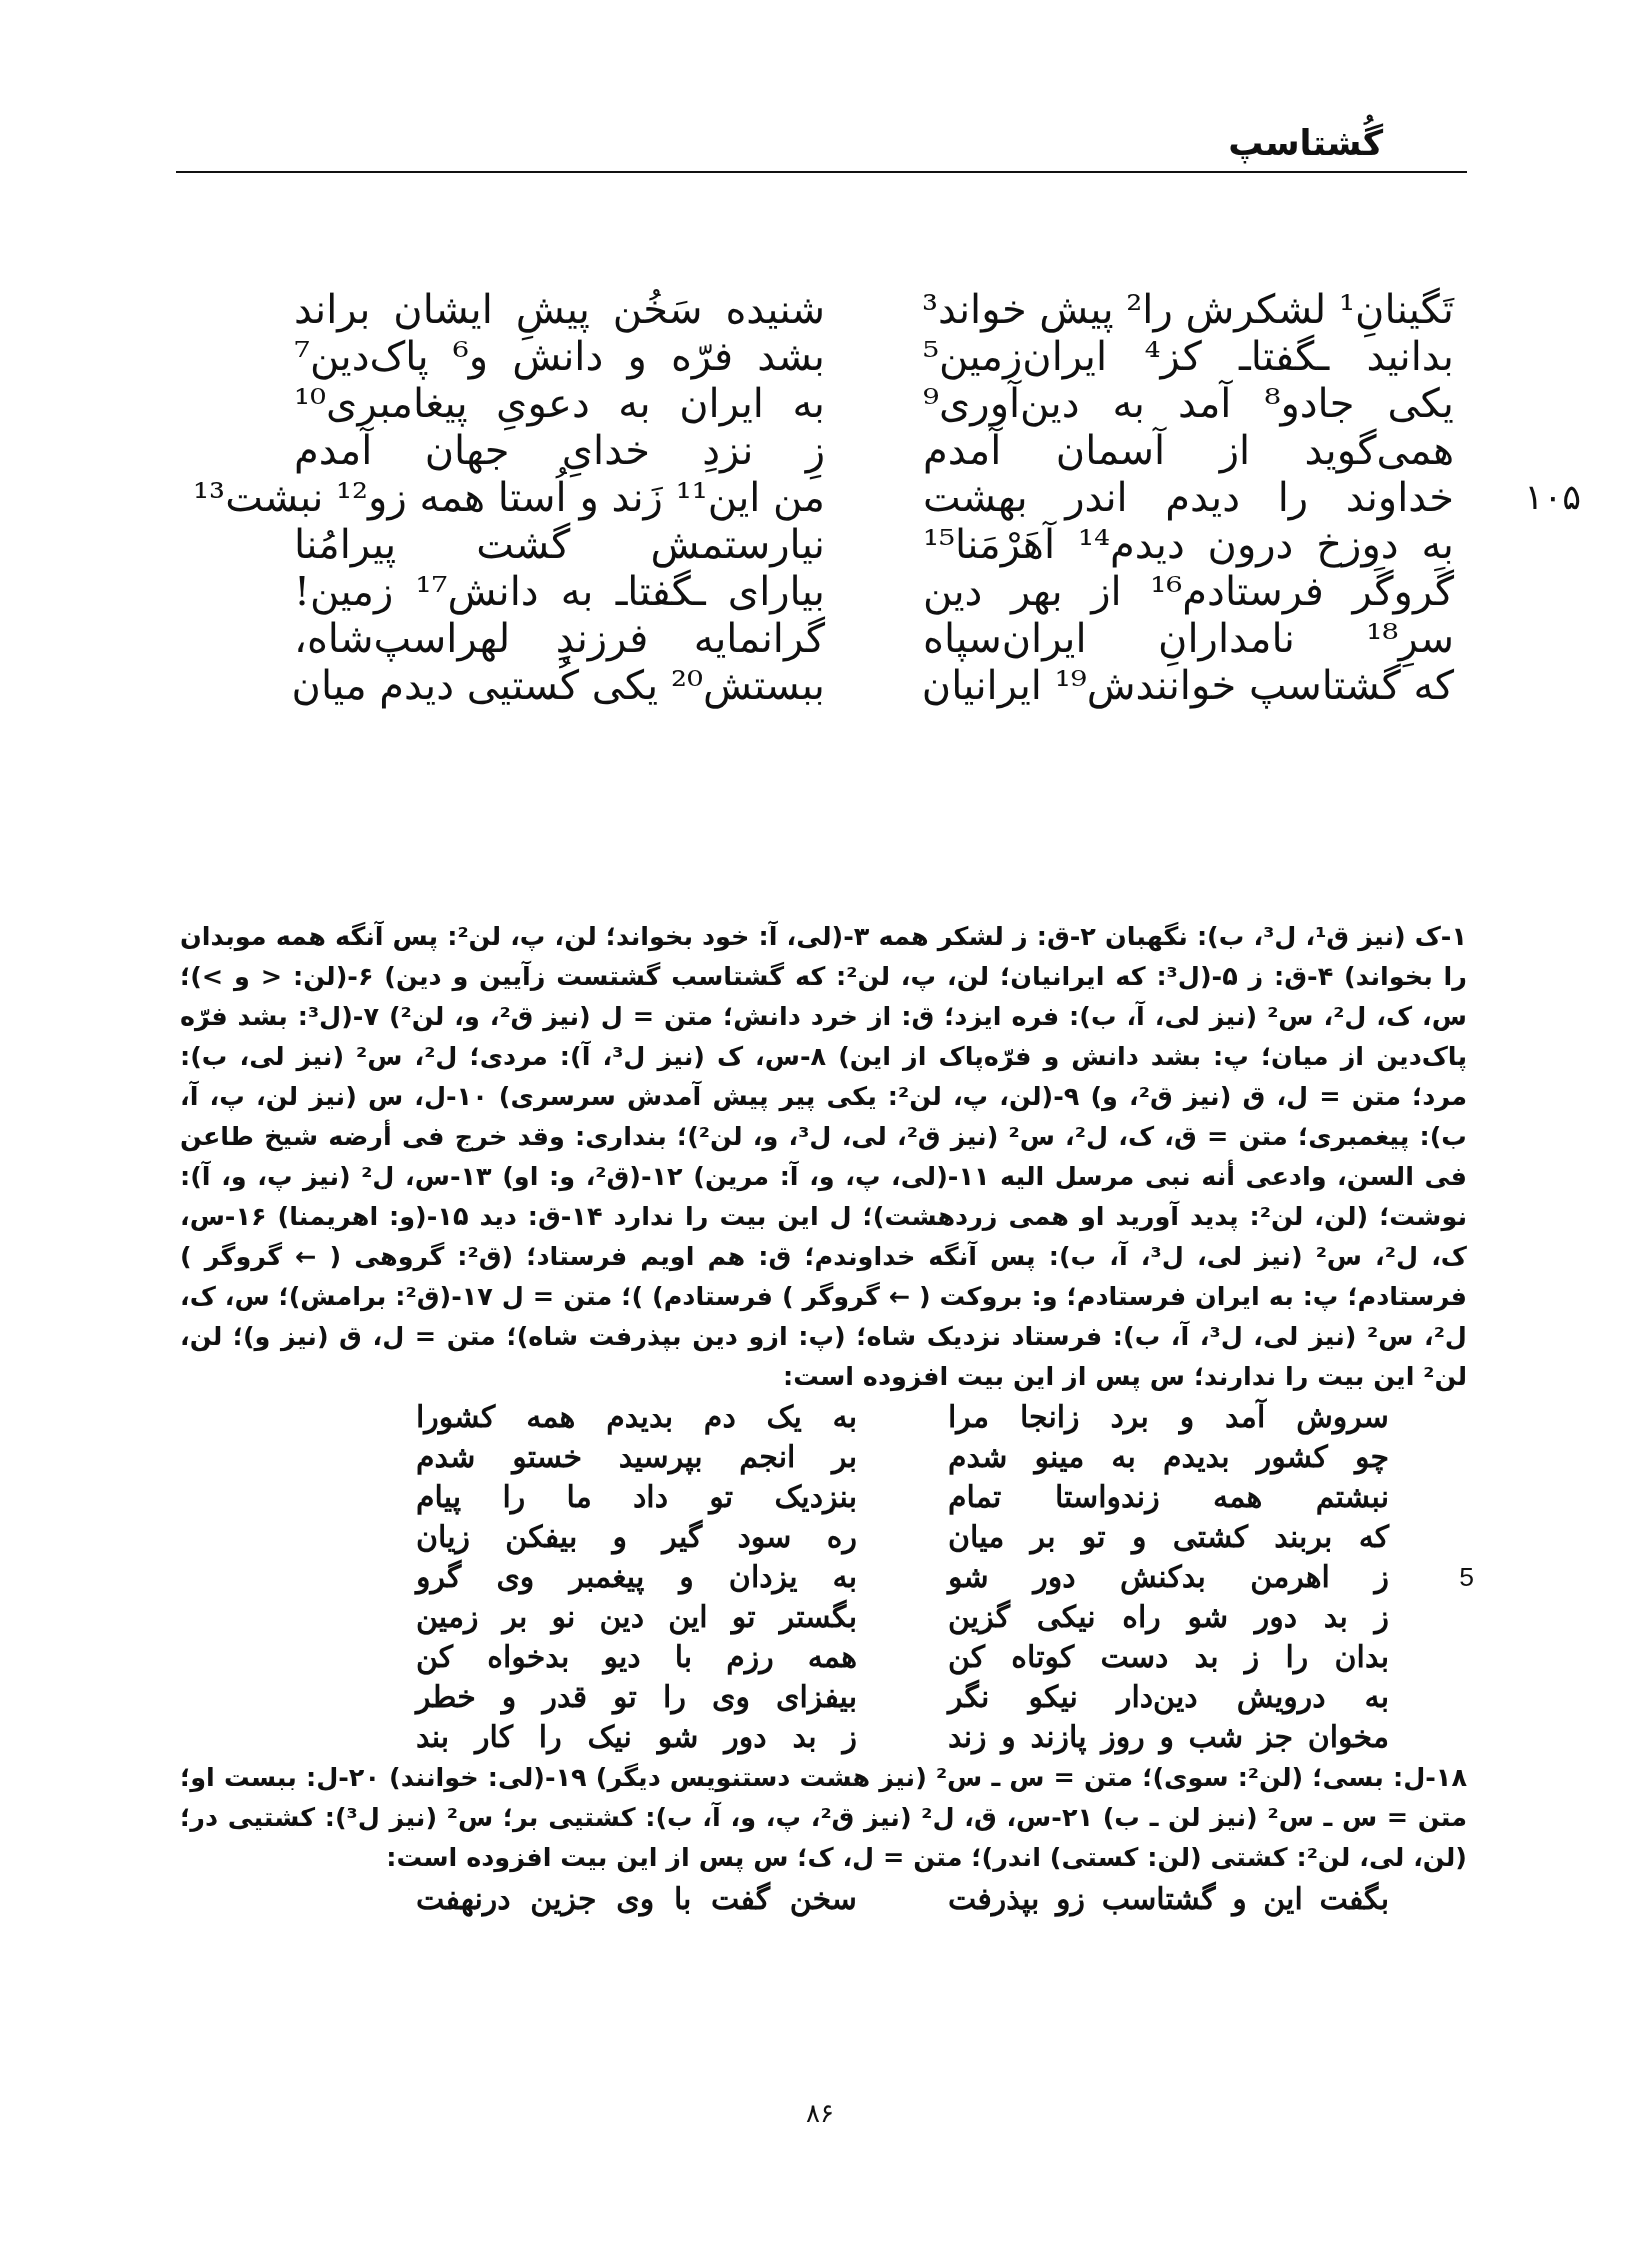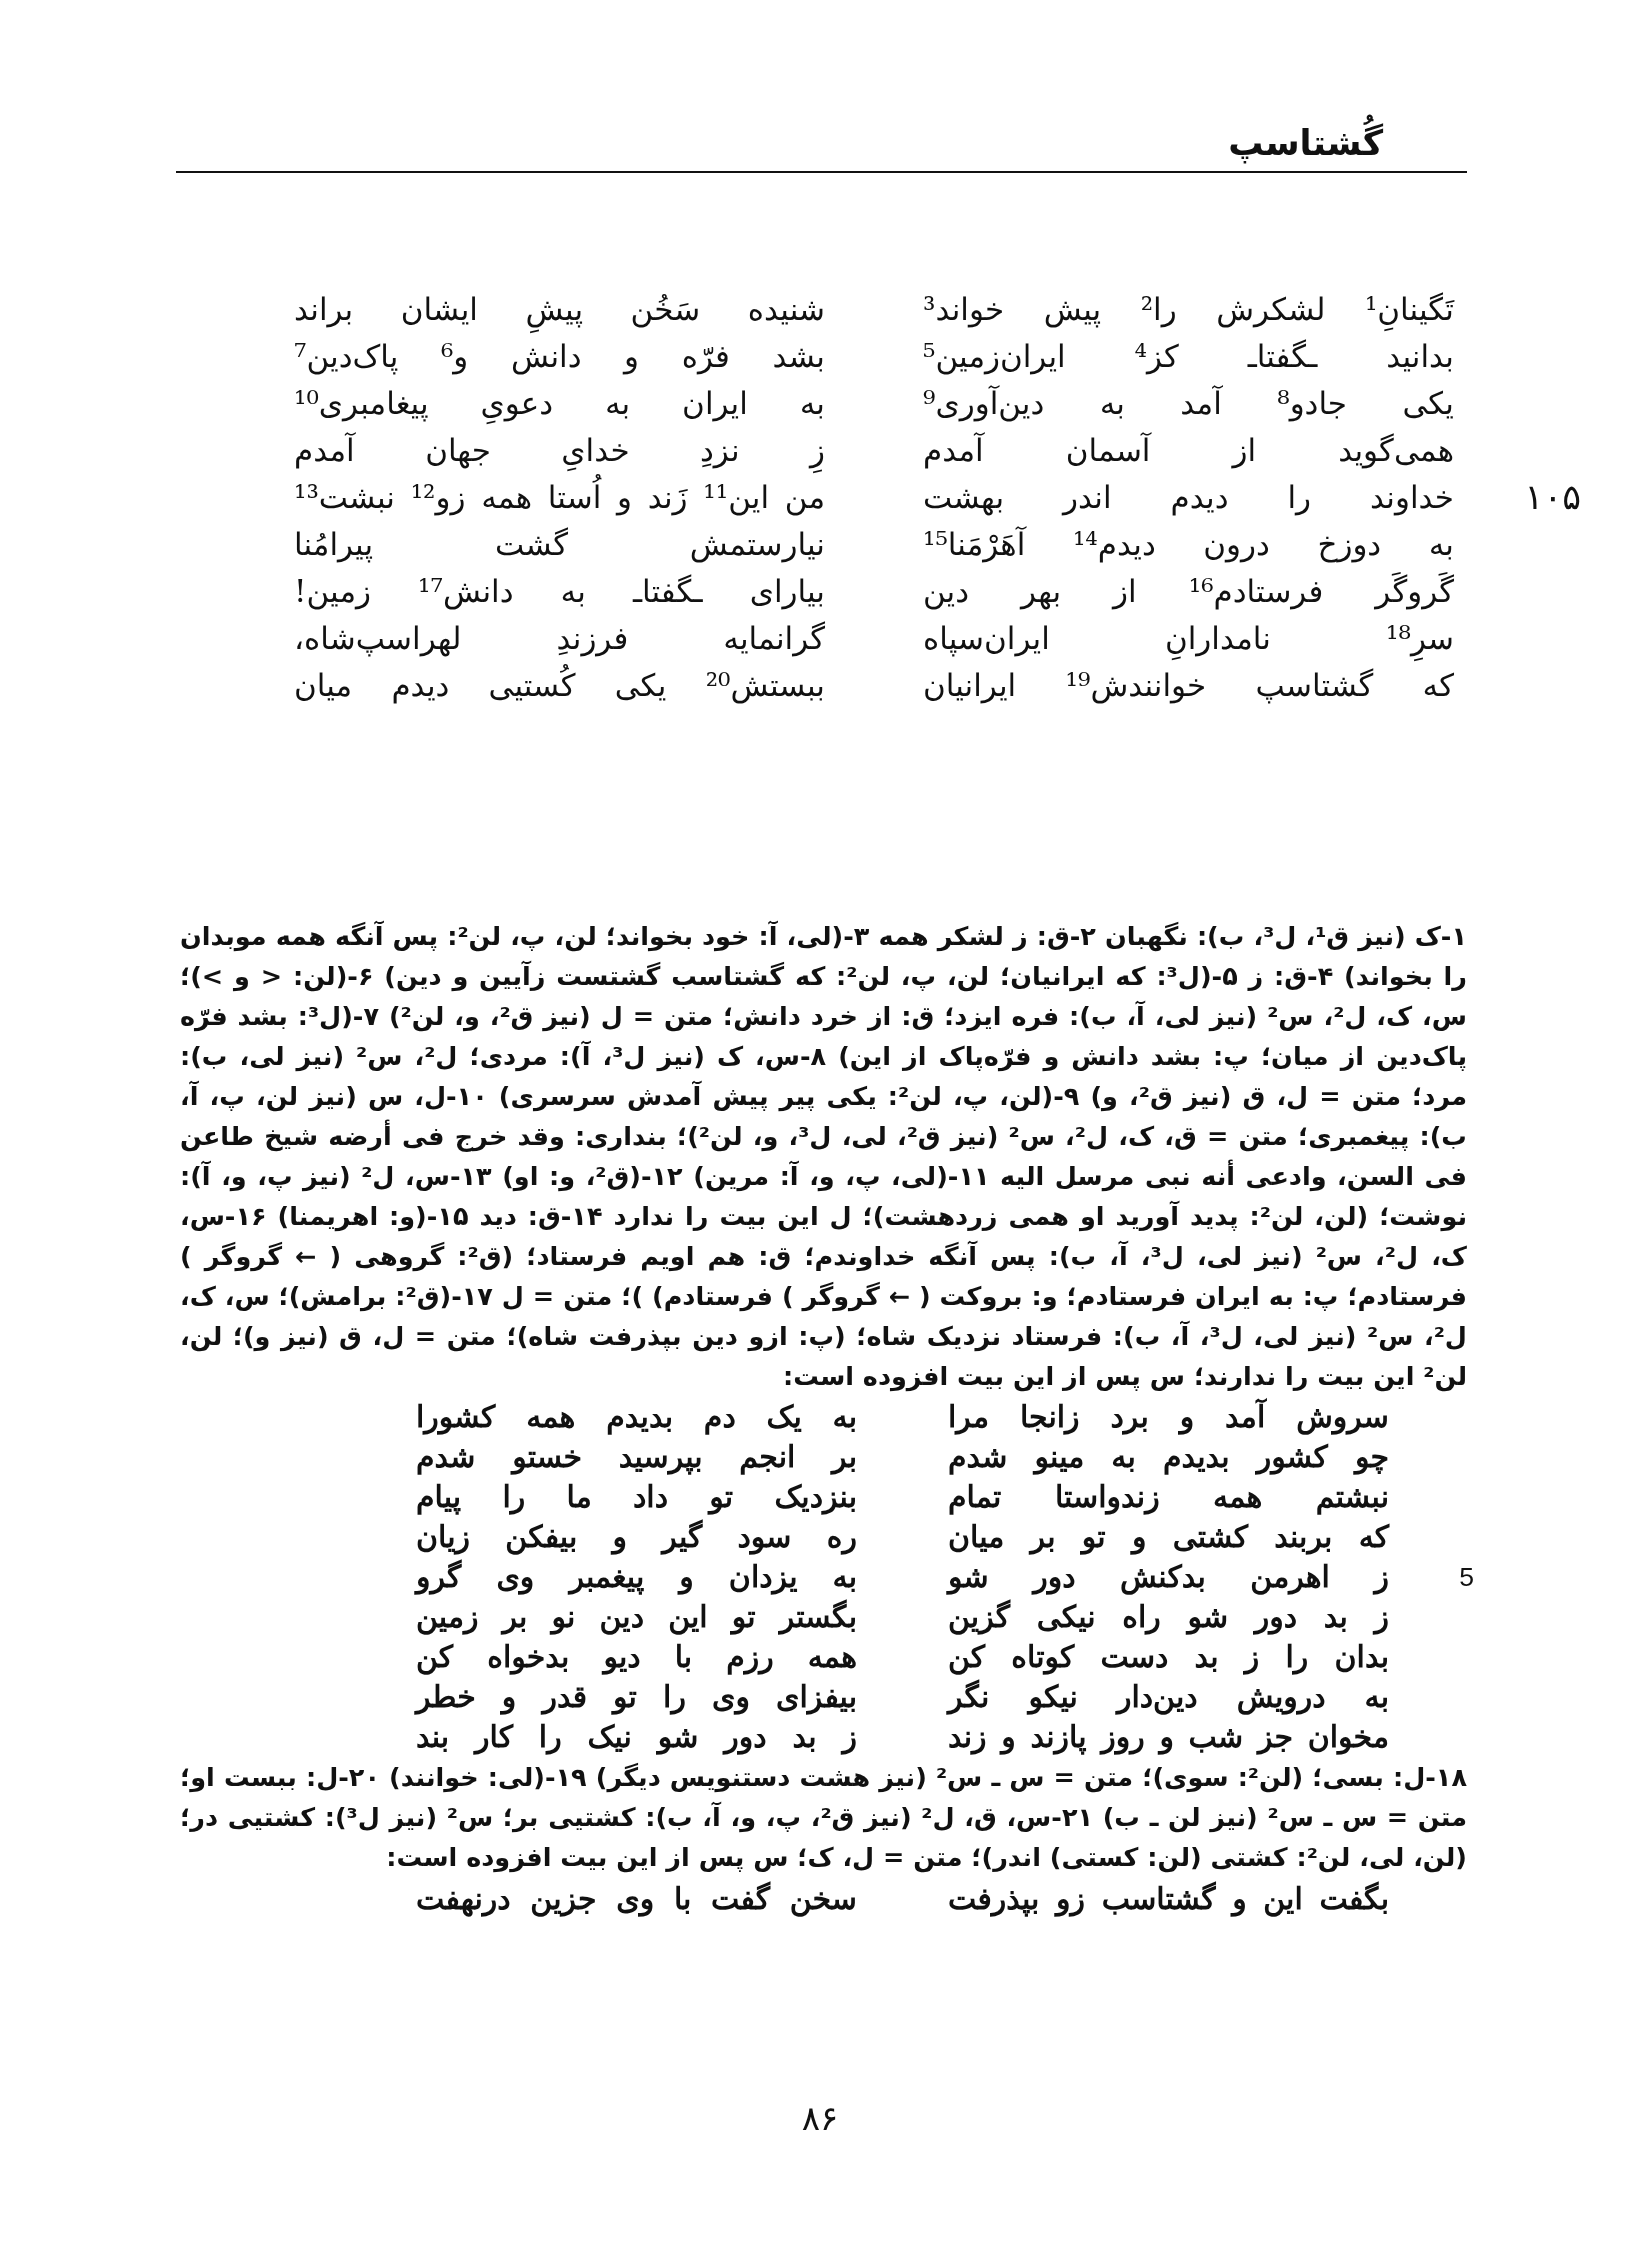--- a/index.html
+++ b/index.html
@@ -16,21 +16,21 @@
   .head-rule {
     position: absolute; left: 176px; width: 1291px; top: 171px;
     border-top: 2.8px solid #111;
   }
   .poem {
     position: absolute; top: 285px; left: 280px; width: 1189px;
     direction: rtl;
   }
   .bayt { display: flex; flex-direction: row; height: 47px; align-items: center; position: relative; }
   .hemistich {
-    width: 531px; font-size: 31px; text-align: justify; text-align-last: justify;
+    width: 531px; font-size: 40px; text-align: justify; text-align-last: justify;
     white-space: nowrap; overflow: visible;
   }
   .hemistich.first { margin-right: 15px; }
   .hemistich.second { margin-right: 98px; }
   .line-num {
     position: absolute; right: -112px; font-size: 35px; direction: rtl;
   }
   .notes {
     position: absolute; top: 916px; left: 180px; width: 1287px;
     direction: rtl; text-align: justify; text-align-last: right;
@@ -41,21 +41,21 @@
   .added {
     direction: rtl; margin: 1.4px 0 0 0;
   }
   .added .bayt { height: 40px; }
   .added .hemistich { font-size: 30px; width: 441px; font-weight: bold; font-family: "DejaVu Serif", serif; }
   .added .hemistich.first { margin-right: 78px; }
   .added .hemistich.second { margin-right: 91px; }
   .added .line-num { right: -7px; font-family: "Liberation Sans", sans-serif; font-weight: normal; font-size: 26.6px; }
   .page-number {
     position: absolute; top: 2098px; left: 0; width: 1640px; text-align: center;
-    font-size: 34px; direction: rtl;
+    font-size: 26px; direction: rtl;
   }
 </style>
 </head>
 <body>
 
 <div class="page">
 
   <div class="running-head">گُشتاسپ</div>
   <div class="head-rule"></div>
 

